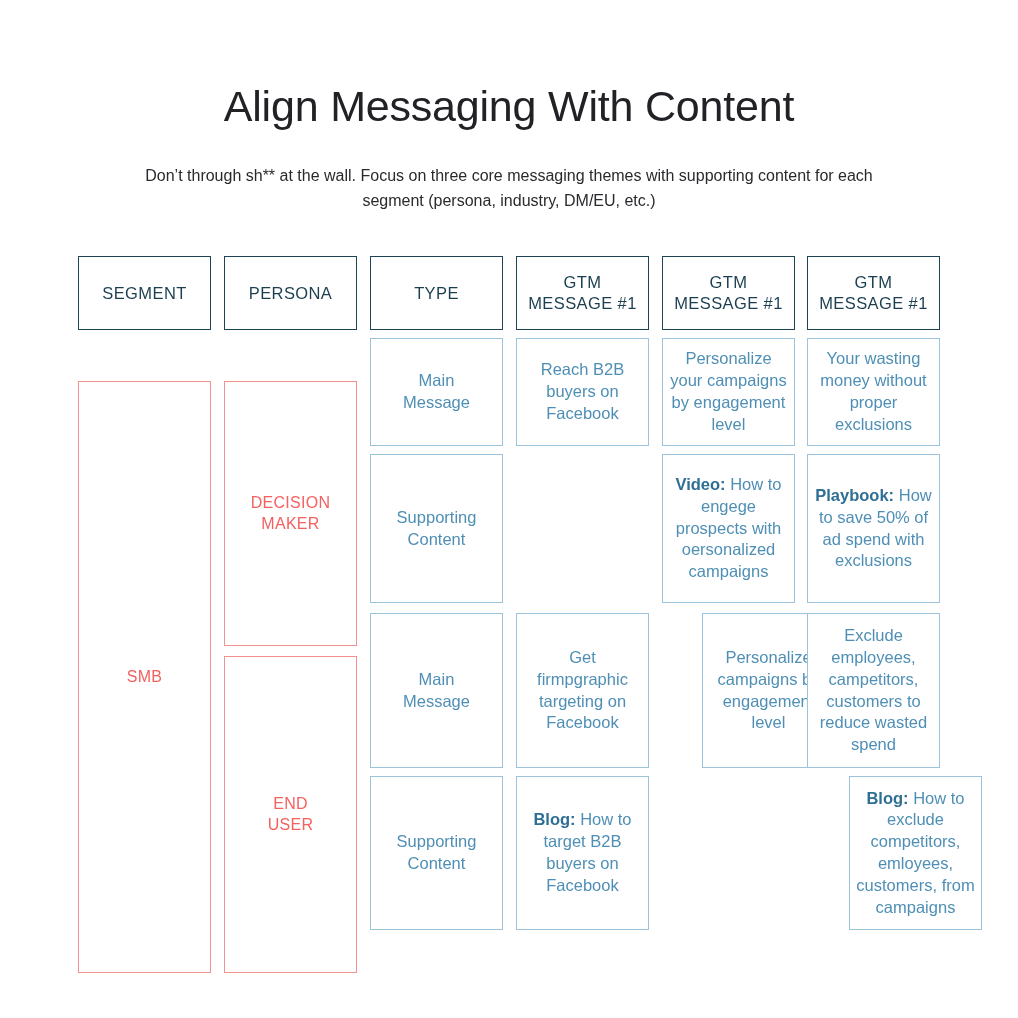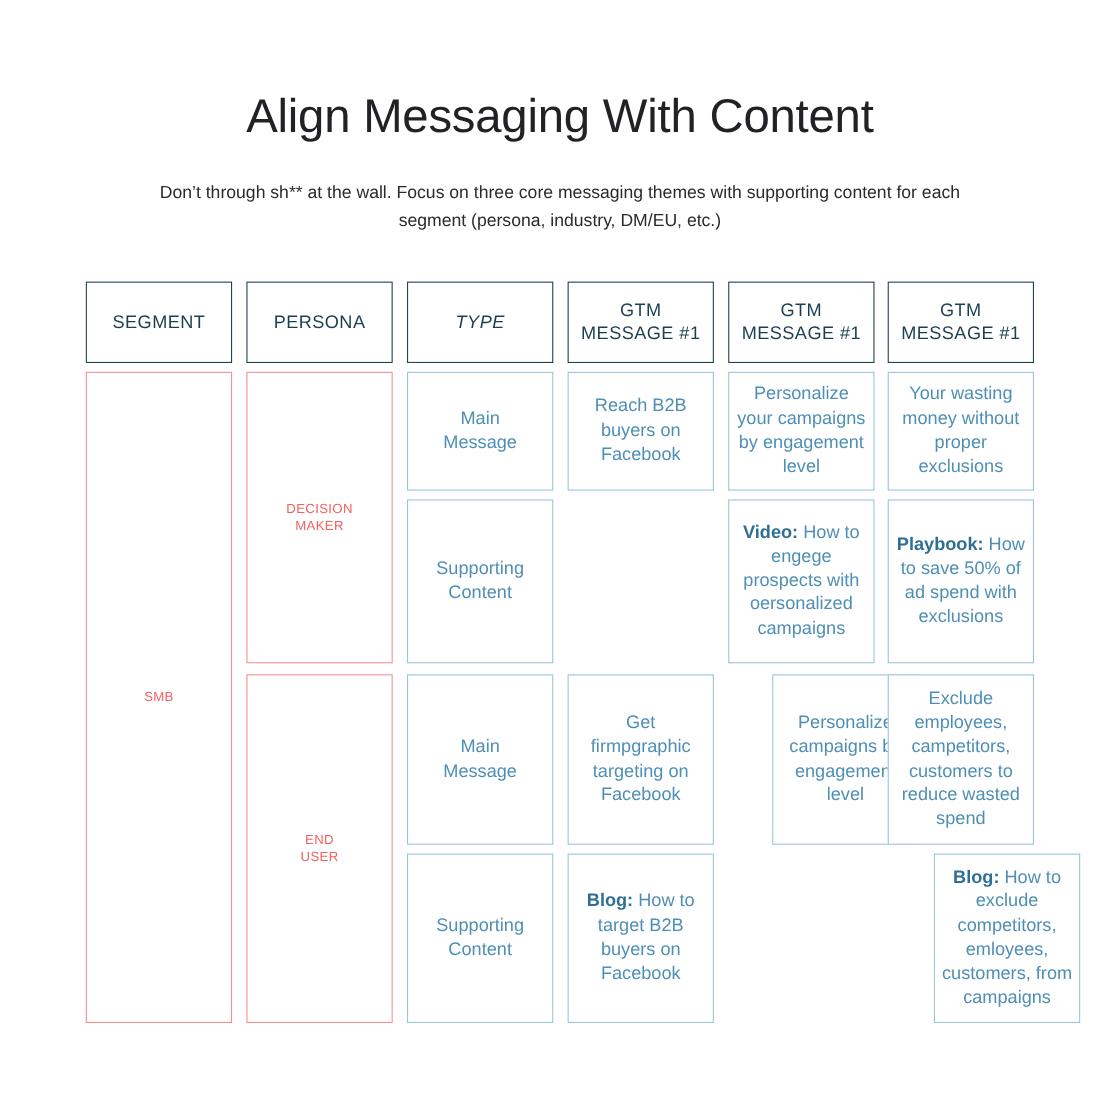--- a/index.html
+++ b/index.html
@@ -75,24 +75,25 @@
     font-size: 16.5px;
     letter-spacing: 0.4px;
     line-height: 1.25;
     font-weight: 400;
   }
 
   
   .cell.red {
     border: 1.6px solid #f4918f;
     color: #f4615f;
-    font-size: 12px;
+    font-size: 16px;
     letter-spacing: 0.3px;
     line-height: 1.3;
     font-weight: 400;
+    margin-top: 43px;
   }
 
   
   .cell.blue {
     border: 1.4px solid #9cc4dc;
     color: #4f8fb5;
     font-size: 16.5px;
     line-height: 1.32;
     font-weight: 400;
     padding: 4px 6px;
@@ -117,21 +118,21 @@
   <div class="subtitle">Don’t through sh** at the wall. Focus on three core messaging themes with supporting content for each segment (persona, industry, DM/EU, etc.)</div>
 
   <div class="grid">
 
     <div class="cell head" style="left:0px; top:0px; width:133px; height:74px;">
       <span class="celltext">SEGMENT</span>
     </div>
     <div class="cell head" style="left:146px; top:0px; width:133px; height:74px;">
       <span class="celltext">PERSONA</span>
     </div>
-    <div class="cell head" style="left:292px; top:0px; width:133px; height:74px;font-style:italic;">
+    <div class="cell head" style="left:292px; top:0px; width:133px; height:74px;">
       <span class="celltext">TYPE</span>
     </div>
     <div class="cell head" style="left:438px; top:0px; width:133px; height:74px;">
       <span class="celltext">GTM<br>MESSAGE #1</span>
     </div>
     <div class="cell head" style="left:584px; top:0px; width:133px; height:74px;">
       <span class="celltext">GTM<br>MESSAGE #1</span>
     </div>
     <div class="cell head" style="left:729px; top:0px; width:133px; height:74px;">
       <span class="celltext">GTM<br>MESSAGE #1</span>

